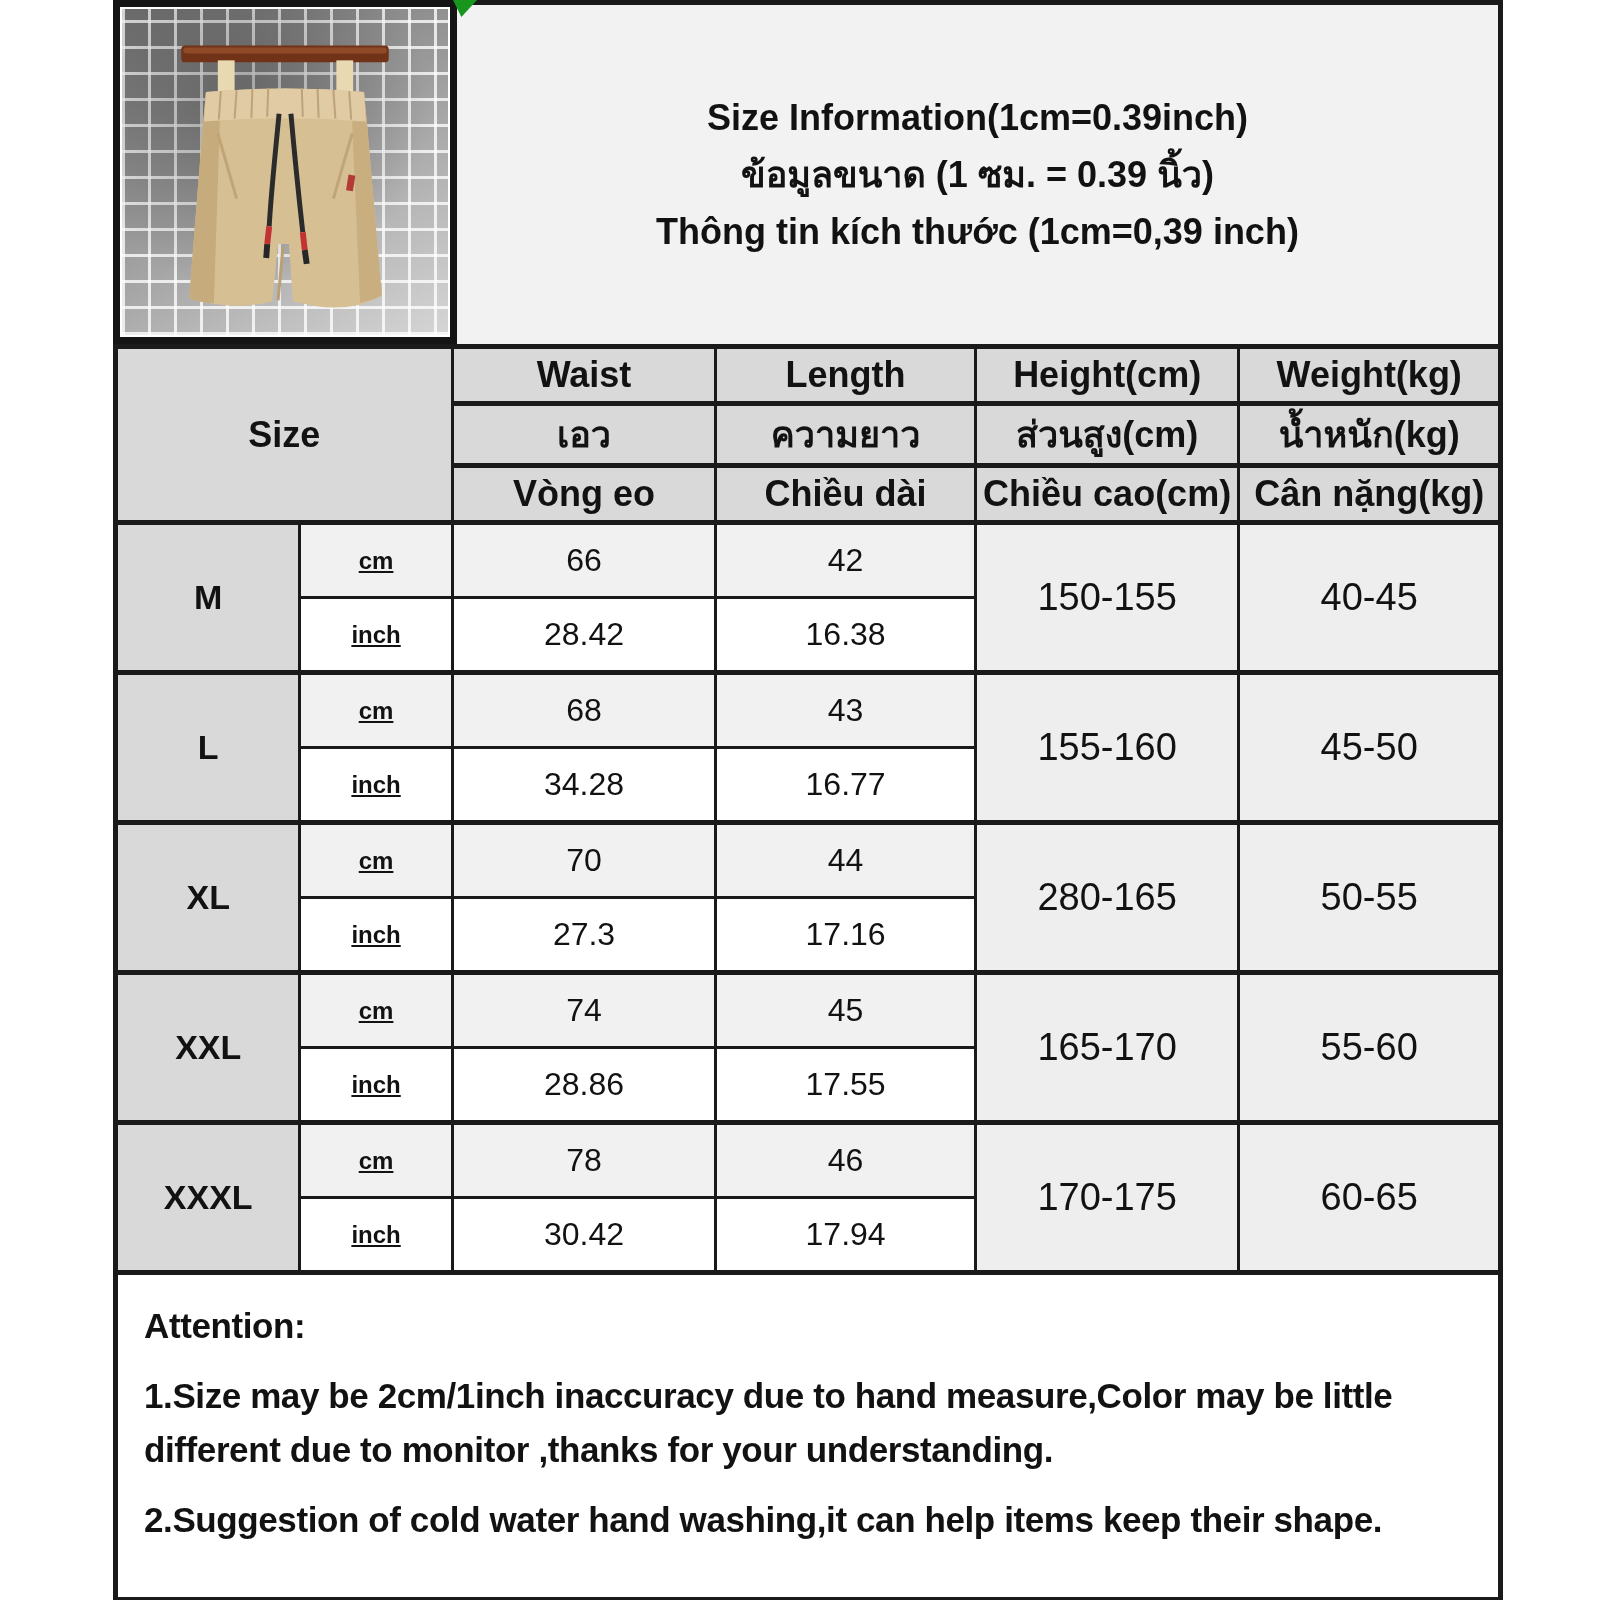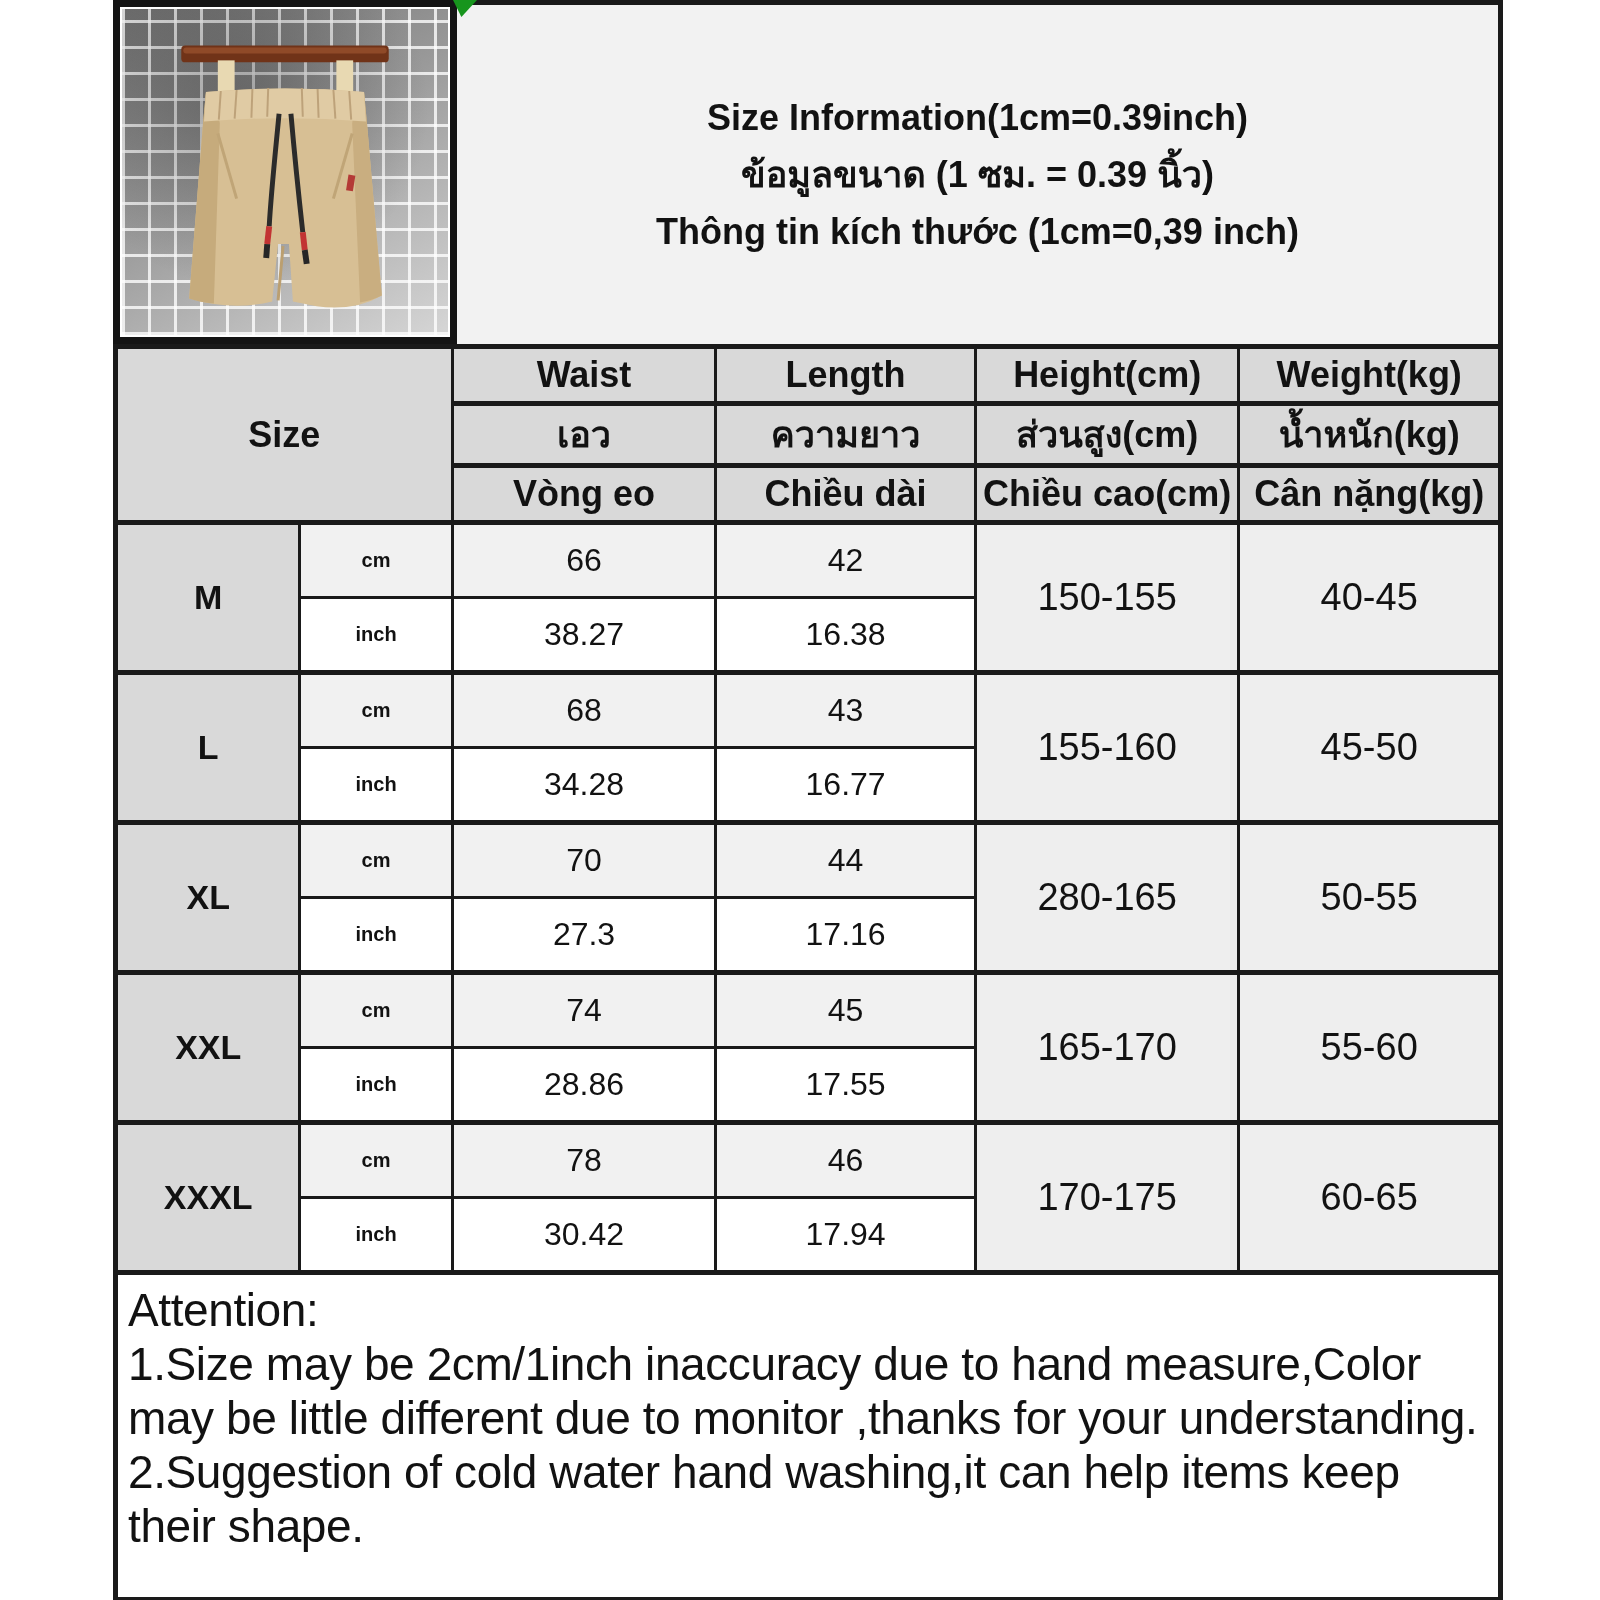--- a/index.html
+++ b/index.html
@@ -63,35 +63,35 @@
   }
   .size-table thead th {
     background: #d9d9d9; font-weight: bold; font-size: 36px;
     border-top-width: 5px; border-bottom-width: 5px;
   }
   .size-table thead tr { height: 57px; }
   .size-table tbody tr { height: 75px; }
   th.size-big { font-size: 52px; background: #d9d9d9; }
   tr.group-first td { border-top-width: 5px; }
   td.size-cell { background: #d9d9d9; font-weight: bold; font-size: 34px; }
-  td.unit-cell { font-weight: bold; font-size: 20px; }
+  td.unit-cell { font-weight: bold; font-size: 24px; text-decoration: underline; }
   td.num { font-weight: normal; font-size: 32px; }
   td.cm-bg { background: #f1f1f1; }
   td.range { background: #eeeeee; font-weight: normal; font-size: 38px; }
 
   
   .attention {
     box-sizing: border-box;
     border: 5px solid #1a1a1a; border-top: none;
     min-height: 327px; background: #ffffff;
     padding: 8px 14px 0 10px;
   }
   .attention p {
-    margin: 0; font-size: 46px; line-height: 54px;
-    font-weight: normal; letter-spacing: -0.4px;
+    margin: 16px; font-size: 35px; line-height: 54px;
+    font-weight: bold; letter-spacing: -0.4px;
   }
 </style>
 </head>
 <body>
 
 <div class="sheet">
 
   <div class="top-row">
     <div class="product-image">
       <div class="photo">
@@ -179,21 +179,21 @@
       <tr class="group-first">
         <td class="size-cell" rowspan="2">M</td>
         <td class="unit-cell cm-bg">cm</td>
         <td class="num cm-bg">66</td>
         <td class="num cm-bg">42</td>
         <td class="range" rowspan="2">150-155</td>
         <td class="range" rowspan="2">40-45</td>
       </tr>
       <tr>
         <td class="unit-cell">inch</td>
-        <td class="num">38.27</td>
+        <td class="num">28.42</td>
         <td class="num">16.38</td>
       </tr>
 
       <tr class="group-first">
         <td class="size-cell" rowspan="2">L</td>
         <td class="unit-cell cm-bg">cm</td>
         <td class="num cm-bg">68</td>
         <td class="num cm-bg">43</td>
         <td class="range" rowspan="2">155-160</td>
         <td class="range" rowspan="2">45-50</td>

